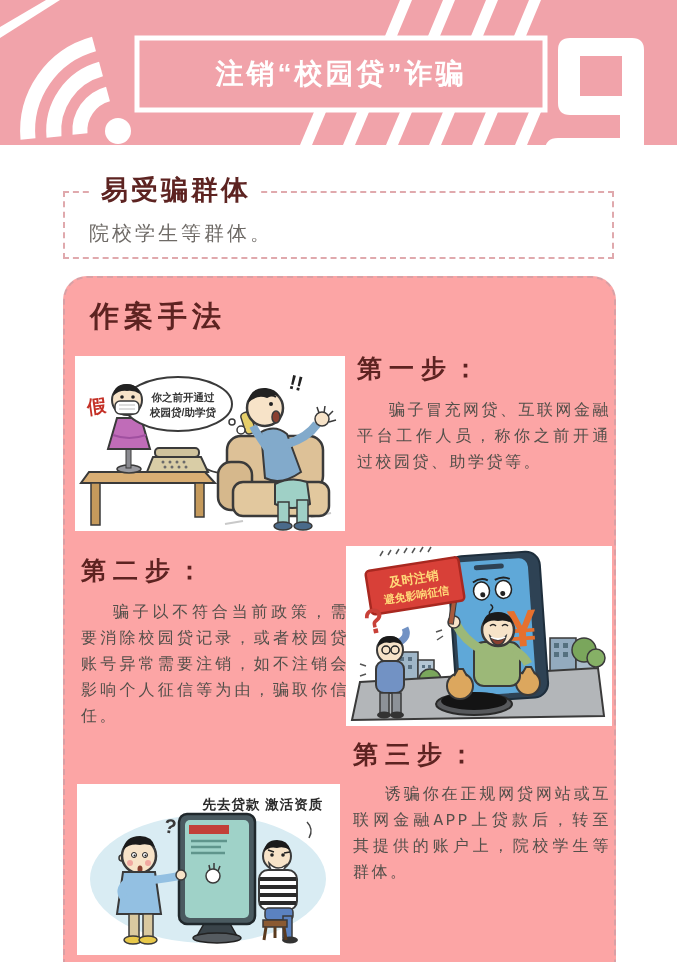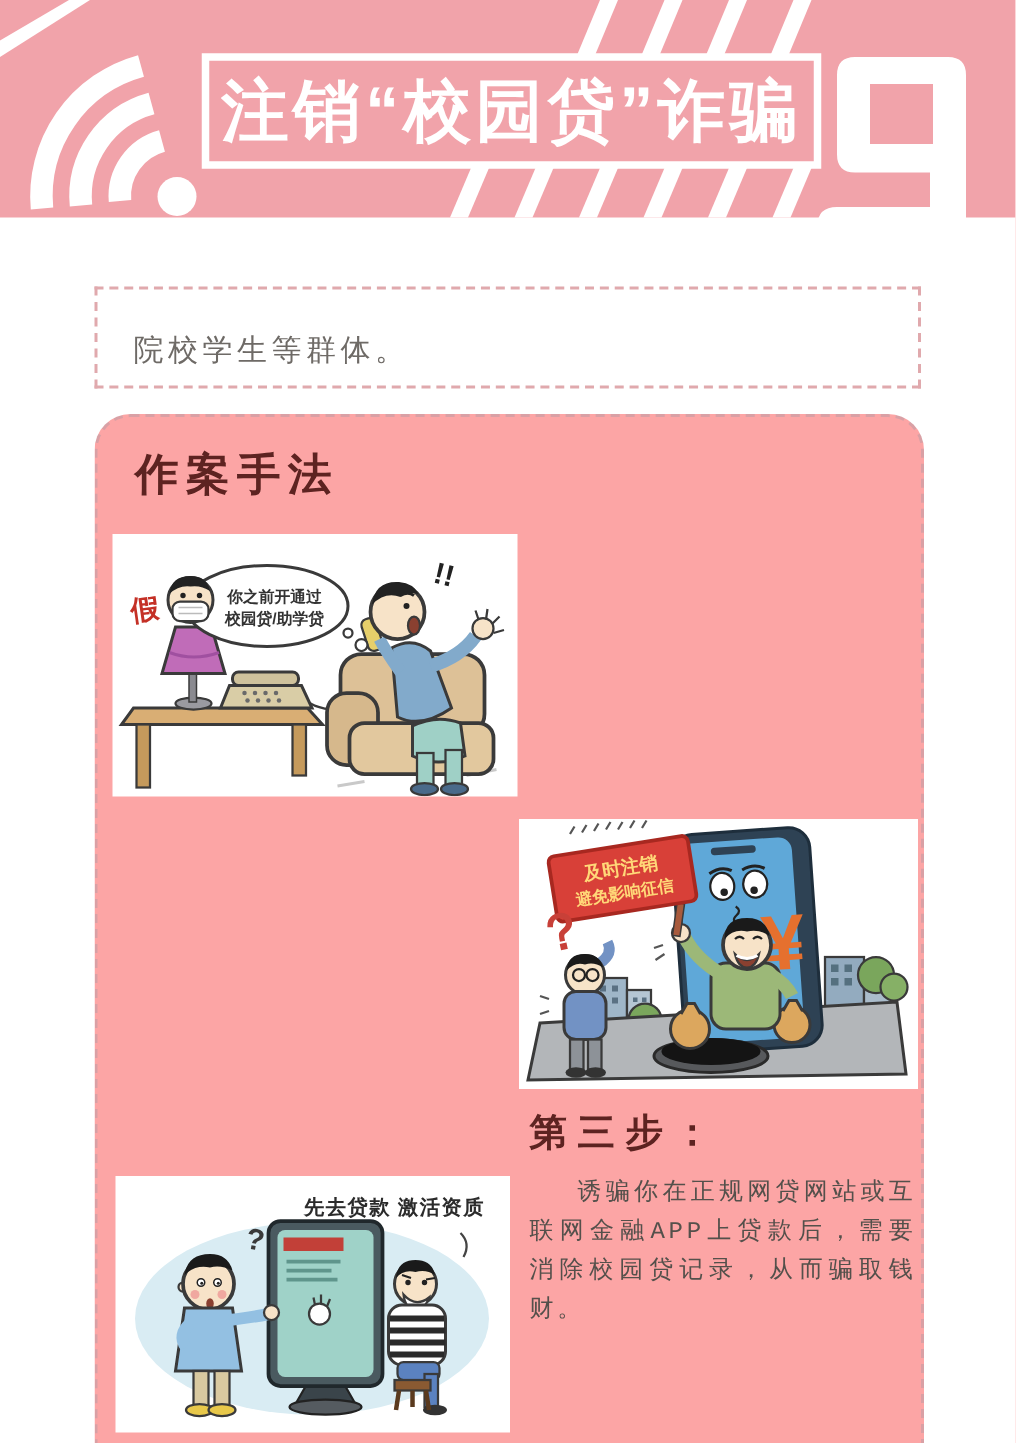--- a/index.html
+++ b/index.html
@@ -5,21 +5,21 @@
   * { margin:0; padding:0; box-sizing:border-box; }
   html,body { background:#ffffff; }
   body {
     width:677px; height:962px; position:relative; overflow:hidden;
     font-family:"Liberation Sans", sans-serif;
   }
   .banner-svg { position:absolute; left:0; top:0; display:block; }
   .banner-title {
     position:absolute; left:137px; top:38px; width:408px; height:72px;
     display:flex; align-items:center; justify-content:center;
-    color:#ffffff; font-size:45px; font-weight:bold; letter-spacing:3px;
+    color:#ffffff; font-size:28px; font-weight:bold; letter-spacing:3px;
     white-space:nowrap;
   }
   
   .box-victims {
     position:absolute; left:63px; top:191px; width:551px; height:68px;
     border:2px dashed #e0a9ad; background:#ffffff;
   }
   .box-victims .sec-title {
     position:absolute; left:26px; top:-19px; background:#ffffff; padding:0 10px;
     font-size:27px; font-weight:bold; color:#5d2321; letter-spacing:3px; line-height:1.2;
@@ -90,20 +90,21 @@
     <circle cx="118" cy="131" r="13" fill="#ffffff"></circle>
 
     <g fill="#ffffff" aria-label="9">
       <path fill-rule="evenodd" d="M570,38 h62 q12,0 12,12 v53 q0,12 -12,12 h-62 q-12,0 -12,-12 v-53 q0,-12 12,-12 Z M580,56 h42 v40 h-42 Z"></path>
       <path d="M620,100 h24 v63 h-86 q-13,0 -13,-12.5 q0,-12.5 13,-12.5 h62 Z"></path>
     </g>
   </svg>
   <div class="banner-title">注销“校园贷”诈骗</div>
 
   <div class="box-victims">
+    <div class="sec-title">易受骗群体</div>
     <div class="sec-body">院校学生等群体。</div>
   </div>
 
   <div class="box-methods">
     <div class="sec-title">作案手法</div>
 
     <div class="illus illus-1">
       <svg viewBox="0 0 270 175">
         <g stroke="#c9c9c9" stroke-width="2">
           <path d="M150,168 l18,-3"></path>
@@ -171,21 +172,29 @@
           <path d="M38,40 q1,-12 14,-12 q11,0 13,10 q-6,-4 -13,-3 q-8,-1 -14,5 Z" fill="#222222"></path>
           <rect x="40" y="45" width="24" height="13" rx="5" fill="#ffffff" stroke="#3a3a3a" stroke-width="1.5"></rect>
           <path d="M44,49 h16 M44,53 h16" stroke="#bbbbbb" stroke-width="1"></path>
           <circle cx="47" cy="41" r="1.8" fill="#222222"></circle>
             <circle cx="58" cy="41" r="1.8" fill="#222222"></circle>
         </g>
         <text x="13" y="58" font-size="19" font-weight="bold" fill="#c43026" transform="rotate(-8 13 58)">假</text>
       </svg>
     </div>
 
-
+    <div class="step step-1">
+      <div class="step-label">第一步：</div>
+      <div class="step-text">骗子冒充网贷、互联网金融平台工作人员，称你之前开通过校园贷、助学贷等。</div>
+    </div>
+
+    <div class="step step-2">
+      <div class="step-label">第二步：</div>
+      <div class="step-text">骗子以不符合当前政策，需要消除校园贷记录，或者校园贷账号异常需要注销，如不注销会影响个人征信等为由，骗取你信任。</div>
+    </div>
 
     <div class="illus illus-2">
       <svg viewBox="0 0 266 180">
         <g stroke="#3a3a3a" stroke-width="1.5">
           <rect x="50" y="106" width="22" height="38" fill="#9fb6c8"></rect>
           <rect x="72" y="114" width="16" height="30" fill="#b5c6d4"></rect>
           <g fill="#5a7183" stroke="none">
             <rect x="54" y="111" width="4" height="4"></rect>
               <rect x="62" y="111" width="4" height="4"></rect>
             <rect x="54" y="119" width="4" height="4"></rect>
@@ -328,17 +337,17 @@
           <rect x="52" y="130" width="10" height="24" fill="#d9c9a0" stroke="#3a3a3a" stroke-width="1.5"></rect>
           <rect x="66" y="130" width="10" height="24" fill="#d9c9a0" stroke="#3a3a3a" stroke-width="1.5"></rect>
           <ellipse cx="56" cy="156" rx="9" ry="4" fill="#e8c84a" stroke="#3a3a3a" stroke-width="1.5"></ellipse>
           <ellipse cx="71" cy="156" rx="9" ry="4" fill="#e8c84a" stroke="#3a3a3a" stroke-width="1.5"></ellipse>
         </g>
       </svg>
     </div>
 
     <div class="step step-3">
       <div class="step-label">第三步：</div>
-      <div class="step-text">诱骗你在正规网贷网站或互联网金融APP上贷款后，需要消除校园贷记录，从而骗取钱财。</div>
+      <div class="step-text">诱骗你在正规网贷网站或互联网金融APP上贷款后，转至其提供的账户上，院校学生等群体。</div>
     </div>
 
   </div>
 </div>
 
 </body></html>

